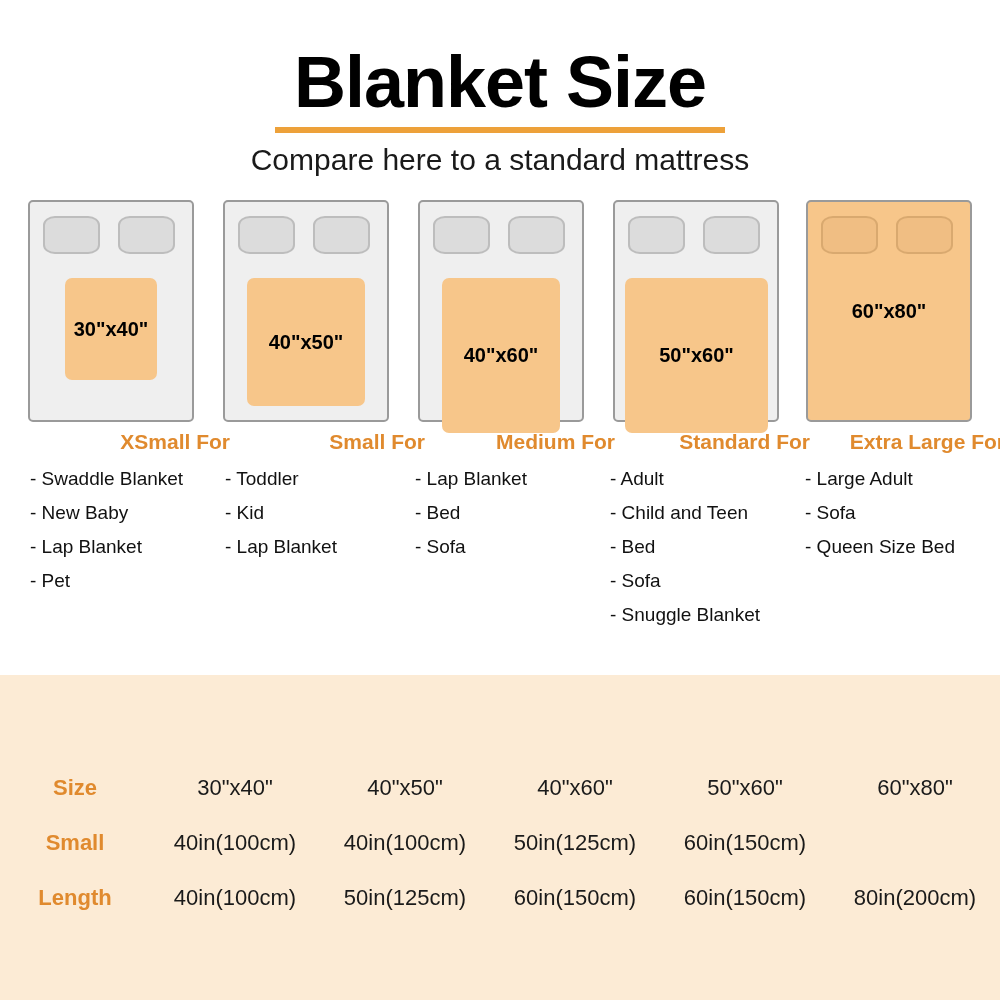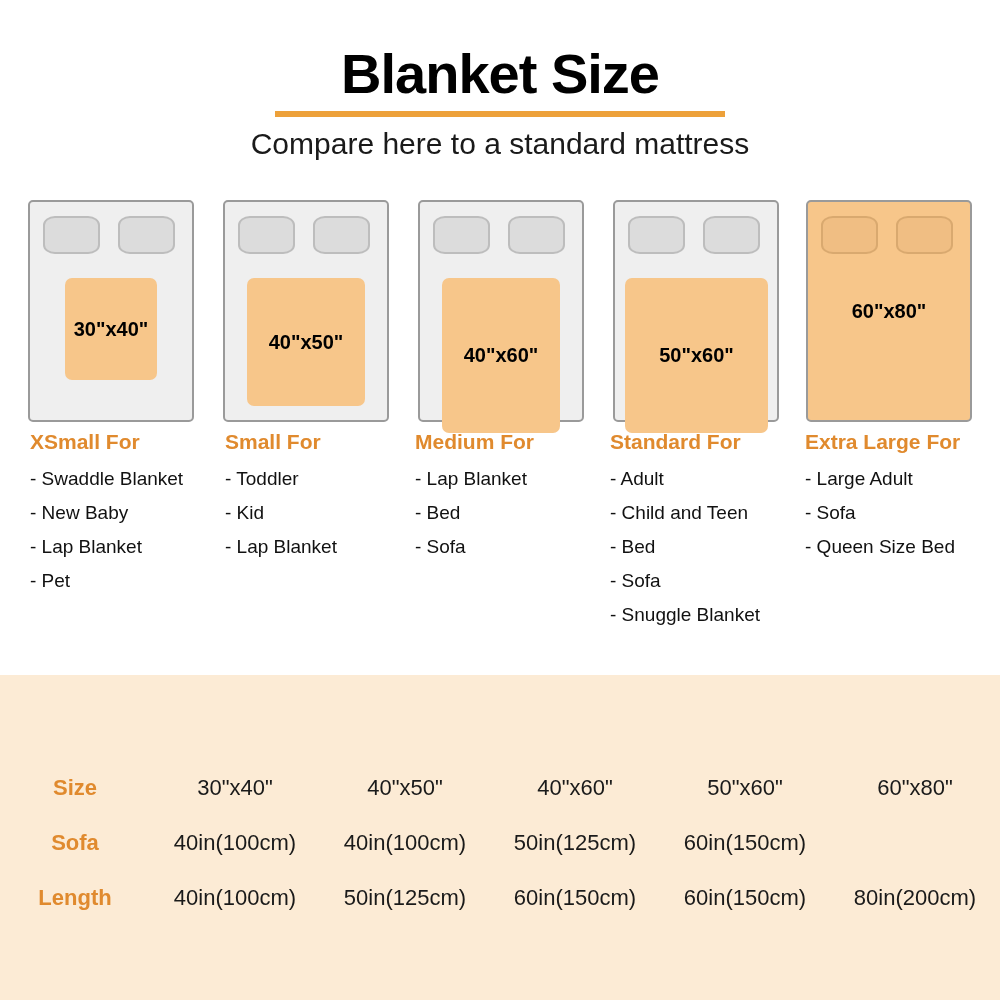--- a/index.html
+++ b/index.html
@@ -14,21 +14,21 @@
     overflow: hidden;
     position: relative;
   }
 
   
   .header {
     text-align: center;
     padding-top: 46px;
   }
   .title {
-    font-size: 56px;
+    font-size: 72px;
     font-weight: bold;
     color: #000000;
     letter-spacing: -1px;
     line-height: 1.0;
     margin: 0;
   }
   .title-rule {
     width: 450px;
     height: 6px;
     background: #EDA13A;
@@ -113,20 +113,21 @@
     position: absolute;
     top: 0;
     width: 200px;
   }
   .list-head {
     font-size: 21px;
     font-weight: bold;
     color: #E08A2E;
     margin: 0 0 14px 0;
     white-space: nowrap;
+    text-align: right;
   }
   .list-item {
     font-size: 19px;
     color: #111111;
     margin-bottom: 12px;
     white-space: nowrap;
   }
 
   
   .table-panel {
@@ -258,21 +259,21 @@
   <div class="table-grid">
       <div class="trow">
         <div class="tcell rowhead">Size</div>
         <div class="tcell data">30"x40"</div>
         <div class="tcell data">40"x50"</div>
         <div class="tcell data">40"x60"</div>
         <div class="tcell data">50"x60"</div>
         <div class="tcell data">60"x80"</div>
       </div>
       <div class="trow">
-        <div class="tcell rowhead">Sofa</div>
+        <div class="tcell rowhead">Small</div>
         <div class="tcell data">40in(100cm)</div>
         <div class="tcell data">40in(100cm)</div>
         <div class="tcell data">50in(125cm)</div>
         <div class="tcell data">60in(150cm)</div>
       </div>
       <div class="trow">
         <div class="tcell rowhead">Length</div>
         <div class="tcell data">40in(100cm)</div>
         <div class="tcell data">50in(125cm)</div>
         <div class="tcell data">60in(150cm)</div>

